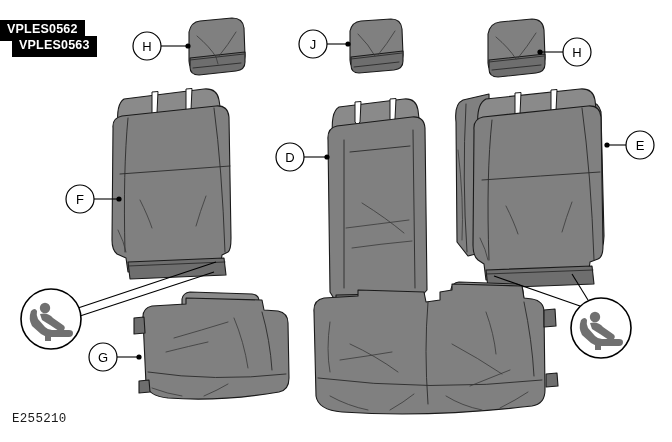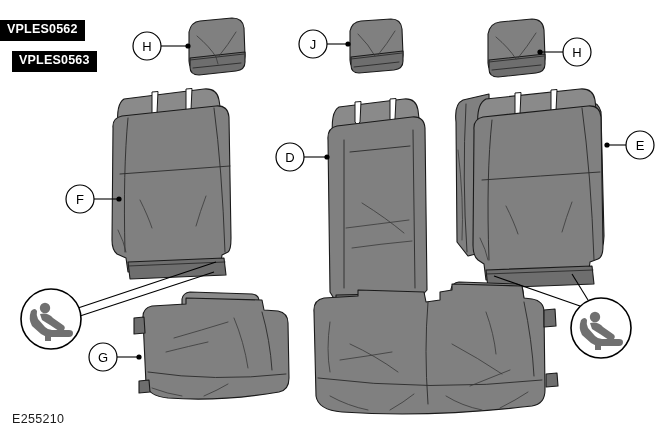--- a/index.html
+++ b/index.html
@@ -100,26 +100,26 @@
     color: #ffffff;
     font-family: "Liberation Sans", sans-serif;
     font-size: 12.5px;
     font-weight: bold;
     letter-spacing: 0.2px;
     padding: 3px 7px 4px 7px;
     line-height: 1.1;
     white-space: nowrap;
   }
   #badge-0 { left: 0; top: 20px; }
-  #badge-1 { left: 12px; top: 51px; }
+  #badge-1 { left: 12px; top: 36px; }
   #ref-code {
     position: absolute;
     left: 12px;
     top: 412px;
-    font-family: Liberation Sans, sans-serif;
+    font-family: Liberation Mono, monospace;
     font-size: 12.5px;
     color: #1a1a1a;
     letter-spacing: 0.3px;
   }
 </style>
 </head>
 <body>
 
 <div id="diagram-root">
 

